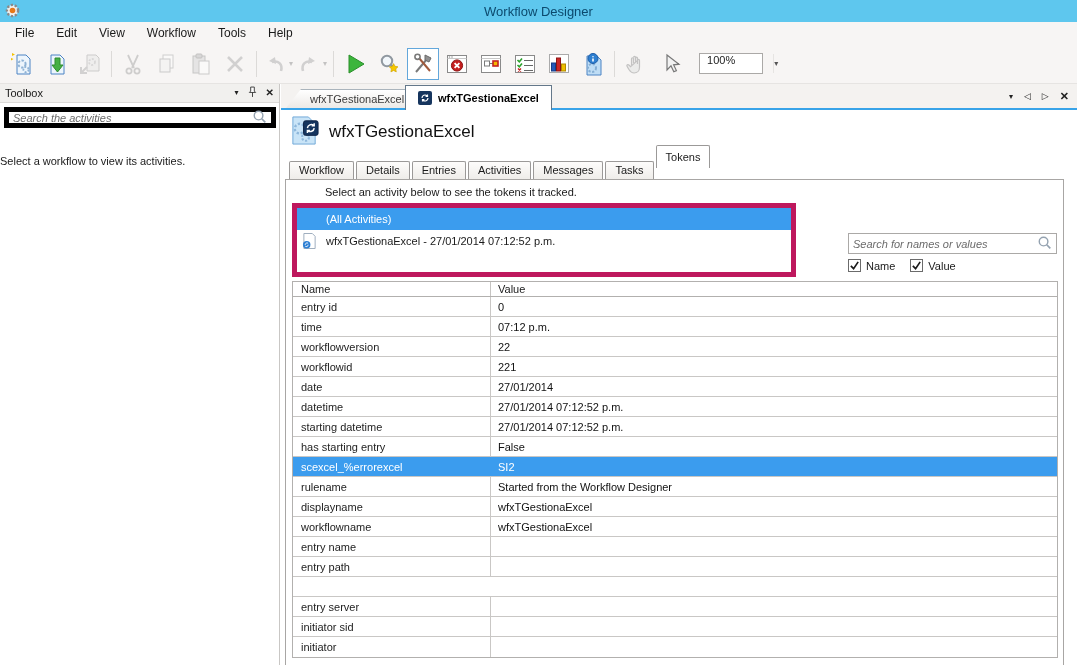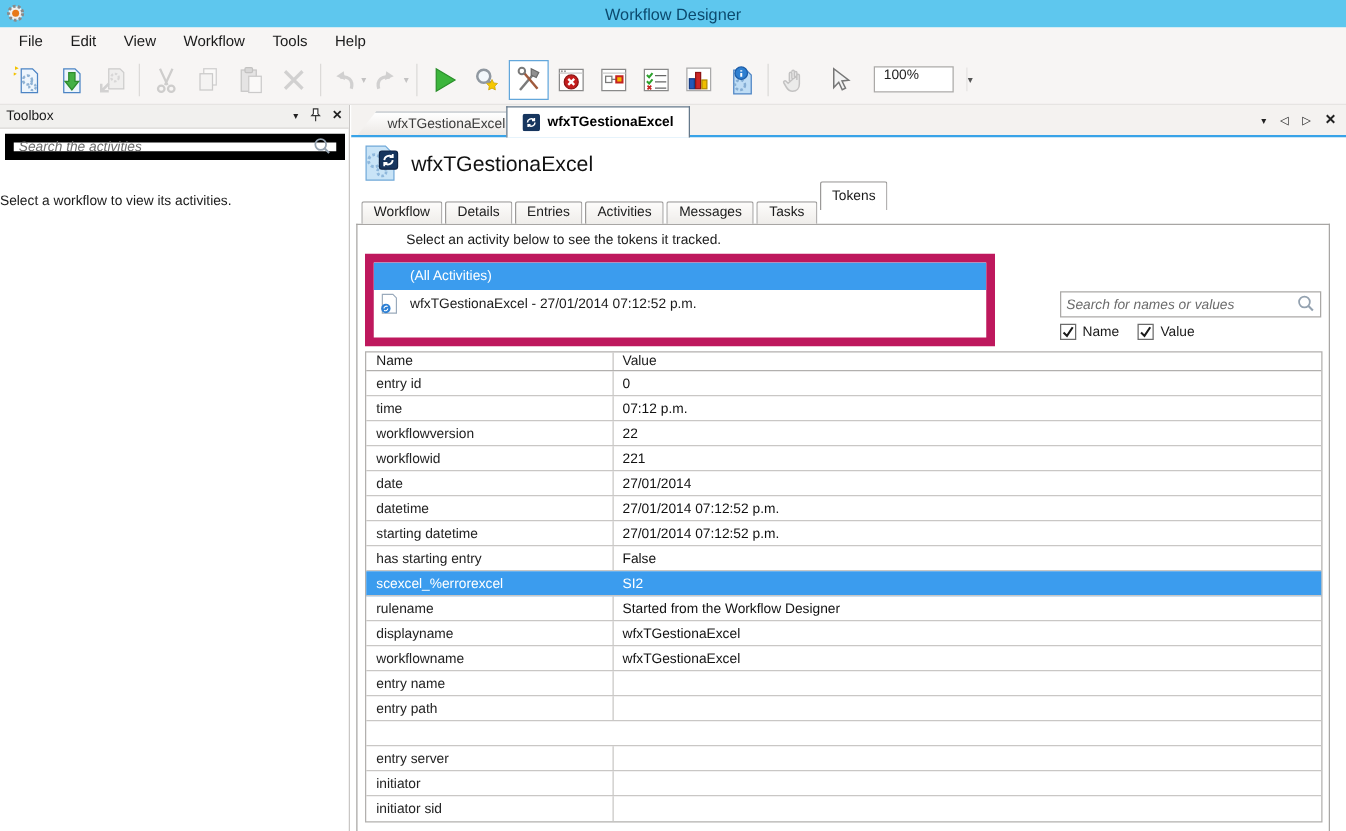--- a/index.html
+++ b/index.html
@@ -35,21 +35,21 @@
   
   .toolbox { position:absolute; left:0; top:84px; width:280px; height:581px;
     background:#fff; border-right:1px solid #C9C7C5; }
   .toolbox-header { height:19px; background:#F1F0EE; border-bottom:1px solid #DCDAD8;
     display:flex; align-items:center; padding:0 5px; color:#1a1a1a;justify-content:center; }
   .ph-icons { margin-left:auto; display:flex; align-items:center; gap:9px; }
   .ph-icons > span { color:#222; font-size:10px; line-height:1; cursor:default; }
   .glyph-caret { font-size:8px !important; }
   .glyph-x { font-weight:bold; }
   .search-box { position:absolute; left:4px; top:23px; width:272px; height:21px;
-    border:7px solid #000000; background:#fff; display:flex; align-items:center; padding:0 4px; }
+    border:5px solid #000000; background:#fff; display:flex; align-items:center; padding:0 4px; }
   .search-box input { flex:1; border:none; outline:none; font-family:"Liberation Sans",sans-serif;
     font-size:11px; font-style:italic; color:#444; background:transparent; }
   .search-box input::placeholder { color:#6b6b6b; font-style:italic; }
   .toolbox-message { position:absolute; left:0; top:71px; width:100%; color:#1a1a1a; }
   
   .main { position:absolute; left:281px; top:84px; width:796px; height:581px; background:#fff; }
   .doctab-strip { position:absolute; left:0; top:0; width:100%; height:26px; background:#F4F2F0; }
   .accent-line { position:absolute; left:0; bottom:0; width:100%; height:2px; background:var(--accent,#38A3E8); }
   .doc-tab { position:absolute; display:flex; align-items:center; font-size:11px; white-space:nowrap; }
   .doc-tab.inactive { left:5px; top:5px; height:19px; padding:0 14px 0 24px; color:#3a3a3a;
@@ -66,21 +66,21 @@
   .wf-title { font-size:17px; color:#111; }
   
   .token-tabs { position:absolute; left:8px; top:47px; height:23px; display:flex; align-items:flex-end; z-index:2; }
   .ttab { height:18px; line-height:17px; padding:0 9px; margin-right:2px; margin-bottom:1px;
     background:linear-gradient(#FDFCFB,#EFEDEA); border:1px solid #9B9998; border-bottom:none;
     border-radius:2px 2px 0 0; color:#1a1a1a; }
   .ttab.active { height:23px; line-height:22px; margin-bottom:12px; background:#fff; position:relative; }
   .instruction { position:absolute; left:12px; top:76px; color:#1a1a1a;margin-left:32px; }
   
   .activity-list { position:absolute; left:11px; top:93px; width:504px; height:74px;
-    border:7px solid #be185d; background:#fff; overflow:hidden; }
+    border:5px solid #be185d; background:#fff; overflow:hidden; }
   .act-row { height:22px; display:flex; align-items:center; position:relative; }
   .act-row.selected { background:var(--sel,#3B9CEE); color:#fff; }
   .act-label { position:absolute; left:29px; white-space:nowrap; }
   .act-icon { position:absolute; left:5px; top:2px; }
   
   .token-search { position:absolute; left:567px; top:123px; width:209px; height:21px;
     border:1px solid #ABA9A7; background:#fff; display:flex; align-items:center; padding:0 4px; }
   .token-search input { flex:1; border:none; outline:none; font-family:"Liberation Sans",sans-serif;
     font-size:11px; font-style:italic; color:#444; background:transparent; min-width:0; }
   .token-search input::placeholder { color:#6b6b6b; font-style:italic; }
@@ -480,24 +480,24 @@
               <div class="td-value"></div>
             </div>
             <div class="trow">
               <div class="td-value"></div>
             </div>
             <div class="trow">
               <div class="td-name">entry server</div>
               <div class="td-value"></div>
             </div>
             <div class="trow">
+              <div class="td-name">initiator sid</div>
+              <div class="td-value"></div>
+            </div>
+            <div class="trow">
               <div class="td-name">initiator</div>
-              <div class="td-value"></div>
-            </div>
-            <div class="trow">
-              <div class="td-name">initiator sid</div>
               <div class="td-value"></div>
             </div>
           </div>
       </div>
     </div>
   </div>
 </div>
 
 </body></html>

